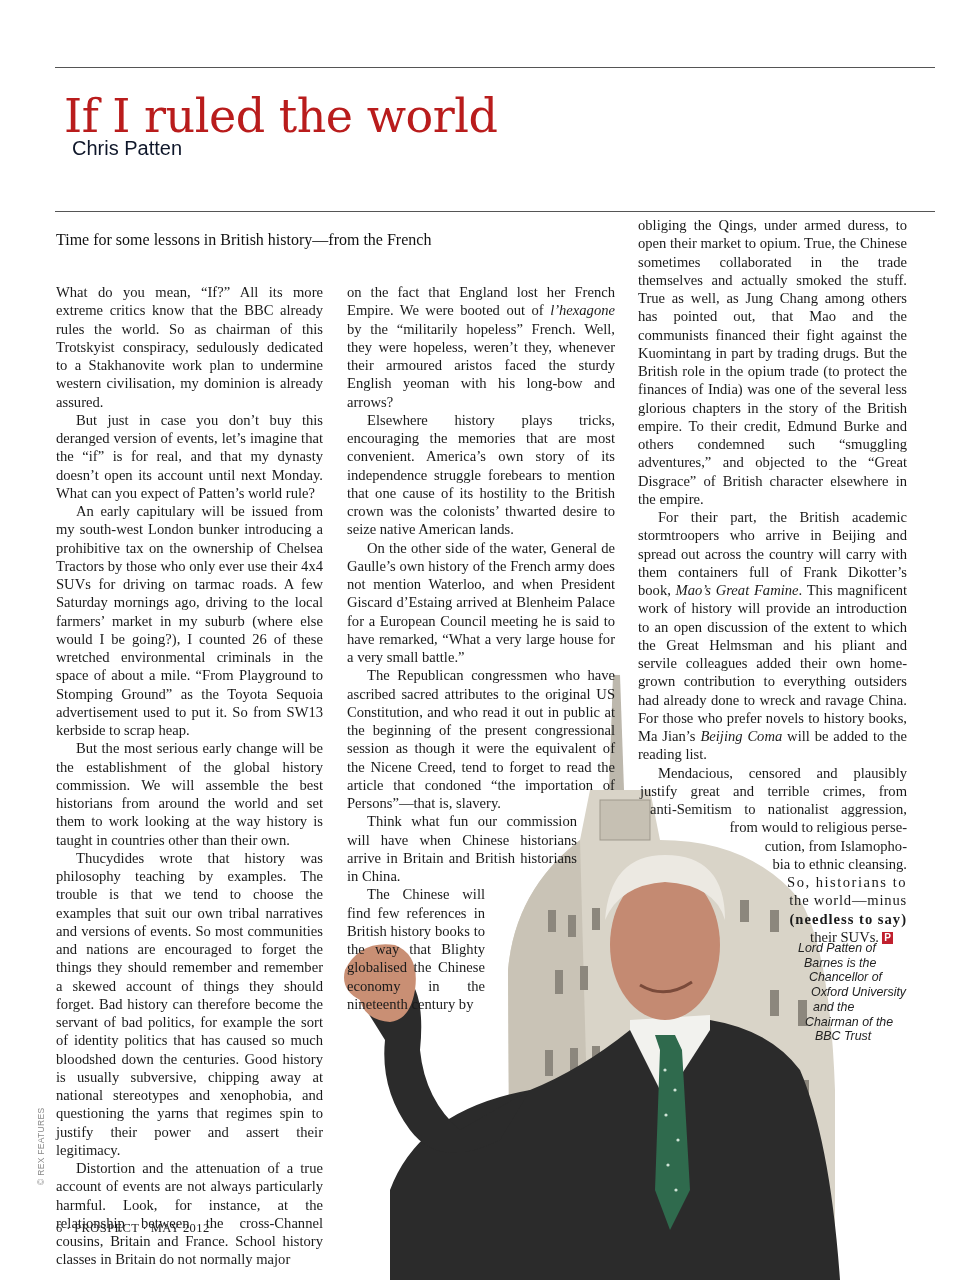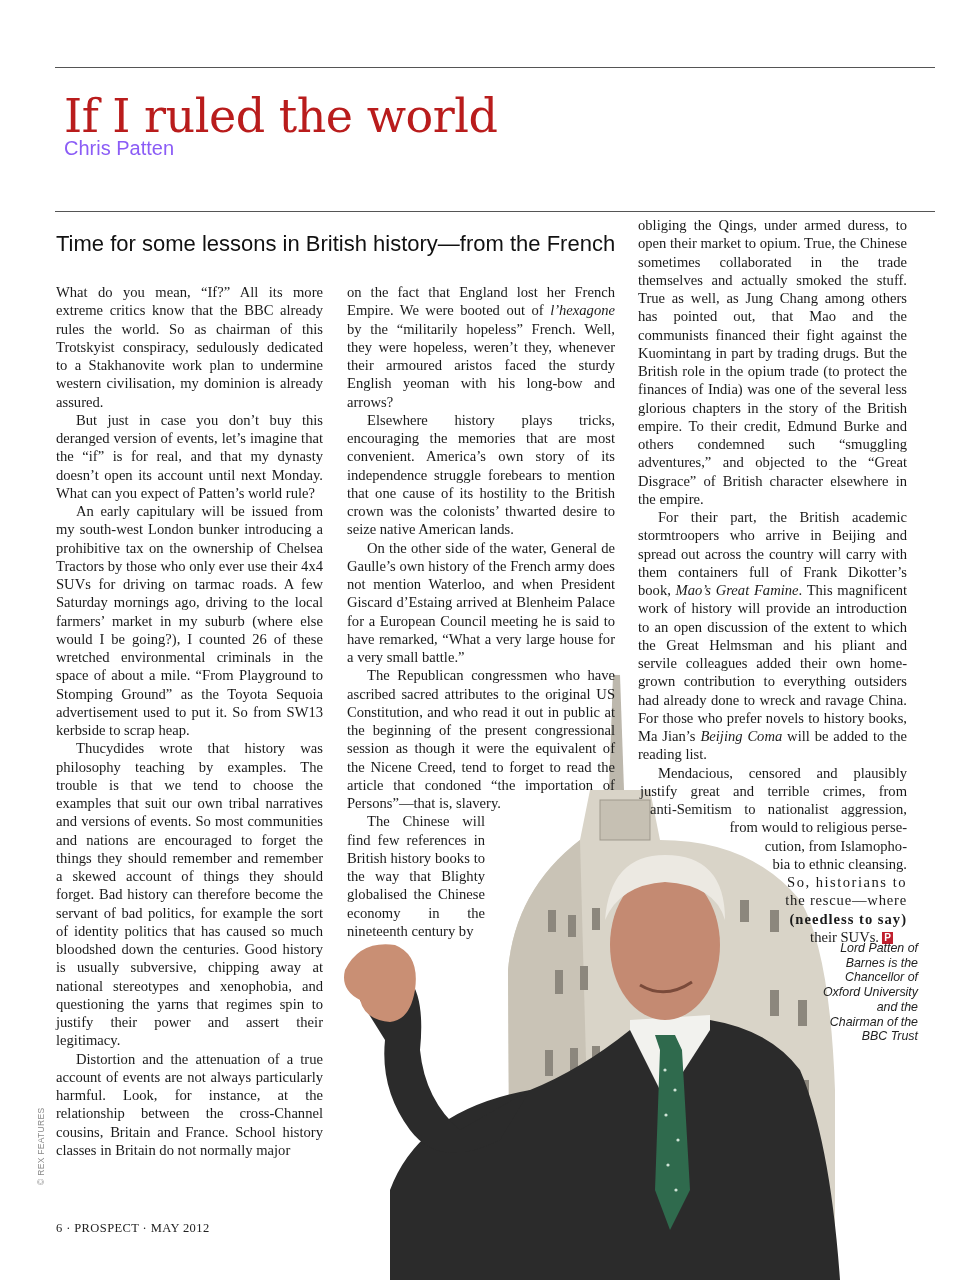--- a/index.html
+++ b/index.html
@@ -1,31 +1,31 @@
 <!DOCTYPE html>
 <html><head>
 <meta charset="utf-8">
 <style>
   html, body { margin:0; padding:0; background:#ffffff; }
   body { width:977px; height:1280px; position:relative; overflow:hidden; color:#1a1a1a; }
   .rule { position:absolute; left:55px; width:880px; height:1px; background:#555; }
   .rule.top { top:67px; }
   .rule.mid { top:211px; }
   .title { position:absolute; left:55px; top:80px; margin:9px; font-family:"DejaVu Serif", serif; font-weight:normal; font-size:46px; letter-spacing:-0.5px; color:#b91c1c; }
-  .author { position:absolute; left:64px; top:137px; font-family:"Liberation Sans", sans-serif; font-size:20px; color:#8b5cf6;text-align:right; }
-  .standfirst { position:absolute; left:56px; top:231px; font-family:Liberation Sans, sans-serif; font-size:22px; color:#111; }
+  .author { position:absolute; left:72px; top:137px; font-family:"Liberation Sans", sans-serif; font-size:20px; color:#0f172a;text-align:right; }
+  .standfirst { position:absolute; left:56px; top:231px; font-family:Liberation Serif, serif; font-size:16px; color:#111; }
   .col { position:absolute; font-family:"Liberation Serif", serif; font-size:14.6px; line-height:18.25px; text-align:justify; color:#1a1a1a; }
   .col p { margin:0; text-indent:20px; }
   .col p.noindent { text-indent:0; }
   .col1 { left:56px; top:283px; width:267px; }
   .col2 { left:347px; top:283px; width:268px; }
   .col3 { left:638px; top:216px; width:269px; }
   .end-mark { display:inline-block; width:11px; height:12px; background:#c0202e; color:#fff; font-family:"Liberation Sans", sans-serif; font-weight:bold; font-size:10px; line-height:12px; text-align:center; vertical-align:1px; margin-left:3px; }
   .caption { position:absolute; left:798px; top:941px; width:120px; font-family:"Liberation Sans", sans-serif; font-style:italic; font-size:12.4px; line-height:14.7px; color:#222; }
-  .caption span { display:block;text-align:right; }
+  .caption span { display:block; }
   .credit { position:absolute; left:36px; top:1185px; transform:rotate(-90deg); transform-origin:left top; font-family:"Liberation Sans", sans-serif; font-size:8.5px; color:#888; letter-spacing:0.3px; white-space:nowrap; }
   .folio { position:absolute; left:56px; top:1221px; font-family:"Liberation Serif", serif; font-size:12.5px; color:#222; letter-spacing:0.4px; }
   .photo { position:absolute; left:330px; top:670px; width:520px; height:610px; }
 </style>
 </head>
 <body>
 
 <div class="rule top"></div>
 <h1 class="title">If I ruled the world</h1>
 <div class="author">Chris Patten</div>
@@ -80,44 +80,46 @@
 
   <ellipse cx="335" cy="275" rx="55" ry="75" fill="#c48a72"></ellipse>
   <path d="M275,250 Q280,185 335,185 Q395,185 395,250 Q385,215 335,212 Q290,215 275,250 Z" fill="#ece9e2"></path>
   <path d="M310,315 Q335,330 362,312" stroke="#7a4a3a" stroke-width="3" fill="none"></path>
 </svg>
 
 <div class="col col1">
   <p class="noindent">What do you mean, “If?” All its more extreme critics know that the BBC already rules the world. So as chairman of this Trotskyist conspiracy, sedulously dedicated to a Stakhanovite work plan to undermine western civilisation, my dominion is already assured.</p>
   <p>But just in case you don’t buy this deranged version of events, let’s imagine that the “if” is for real, and that my dynasty doesn’t open its account until next Monday. What can you expect of Patten’s world rule?</p>
   <p>An early capitulary will be issued from my south-west London bunker introducing a prohibitive tax on the ownership of Chelsea Tractors by those who only ever use their 4x4 SUVs for driving on tarmac roads. A few Saturday mornings ago, driving to the local farmers’ market in my suburb (where else would I be going?), I counted 26 of these wretched environmental criminals in the space of about a mile. “From Playground to Stomping Ground” as the Toyota Sequoia advertisement used to put it. So from SW13 kerbside to scrap heap.</p>
+  <p>But the most serious early change will be the establishment of the global history commission. We will assemble the best historians from around the world and set them to work looking at the way history is taught in countries other than their own.</p>
   <p>Thucydides wrote that history was philosophy teaching by examples. The trouble is that we tend to choose the examples that suit our own tribal narratives and versions of events. So most communities and nations are encouraged to forget the things they should remember and remember a skewed account of things they should forget. Bad history can therefore become the servant of bad politics, for example the sort of identity politics that has caused so much bloodshed down the centuries. Good history is usually subversive, chipping away at national stereotypes and xenophobia, and questioning the yarns that regimes spin to justify their power and assert their legitimacy.</p>
   <p>Distortion and the attenuation of a true account of events are not always particularly harmful. Look, for instance, at the relationship between the cross-Channel cousins, Britain and France. School history classes in Britain do not normally major</p>
 </div>
 
 <div class="col col2">
   <p class="noindent"><span>on the fact that England lost her French Empire. We were booted out of </span><em>l’hexagone</em><span> by the “militarily hopeless” French. Well, they were hopeless, weren’t they, whenever their armoured aristos faced the sturdy English yeoman with his long-bow and arrows?</span></p>
   <p>Elsewhere history plays tricks, encouraging the memories that are most convenient. America’s own story of its independence struggle forebears to mention that one cause of its hostility to the British crown was the colonists’ thwarted desire to seize native American lands.</p>
   <p>On the other side of the water, General de Gaulle’s own history of the French army does not mention Waterloo, and when President Giscard d’Estaing arrived at Blenheim Palace for a European Council meeting he is said to have remarked, “What a very large house for a very small battle.”</p>
   <p>The Republican congressmen who have ascribed sacred attributes to the original US Constitution, and who read it out in public at the beginning of the present congressional session as though it were the equivalent of the Nicene Creed, tend to forget to read the article that condoned “the importation of Persons”—that is, slavery.</p>
+  <p style="width:230px">Think what fun our commission will have when Chinese historians arrive in Britain and British historians in China.</p>
   <p style="width:138px">The Chinese will find few references in British history books to the way that Blighty globalised the Chinese economy in the nineteenth century by</p>
 </div>
 
 <div class="col col3">
   <p class="noindent">obliging the Qings, under armed duress, to open their market to opium. True, the Chinese sometimes collaborated in the trade themselves and actually smoked the stuff. True as well, as Jung Chang among others has pointed out, that Mao and the communists financed their fight against the Kuomintang in part by trading drugs. But the British role in the opium trade (to protect the finances of India) was one of the several less glorious chapters in the story of the British empire. To their credit, Edmund Burke and others condemned such “smuggling adventures,” and objected to the “Great Disgrace” of British character elsewhere in the empire.</p>
   <p><span>For their part, the British academic stormtroopers who arrive in Beijing and spread out across the country will carry with them containers full of Frank Dikotter’s book, </span><em>Mao’s Great Famine</em><span>. This magnificent work of history will provide an introduction to an open discussion of the extent to which the Great Helmsman and his pliant and servile colleagues added their own home-grown contribution to everything outsiders had already done to wreck and ravage China. For those who prefer novels to history books, Ma Jian’s </span><em>Beijing Coma</em><span> will be added to the reading list.</span></p>
   <div style="text-align:right;">
     <div style="text-align:justify;text-align-last:justify;padding-left:20px;">Mendacious, censored and plausibly</div>
     <div style="text-align:justify;text-align-last:justify;margin-left:2px;">justify great and terrible crimes, from</div>
     <div style="text-align:justify;text-align-last:justify;margin-left:12px;">anti-Semitism to nationalist aggression,</div>
     <div style="margin-left:70px;">from would to religious perse-</div>
     <div>cution, from Islamopho-</div>
     <div>bia to ethnic cleansing.</div>
     <div style="letter-spacing:1.5px;">So, historians to</div>
-    <div style="letter-spacing:0.8px;">the rescue—where</div>
+    <div style="letter-spacing:0.8px;">the world—minus</div>
     <div style="letter-spacing:1px;font-weight:bold;">(needless to say)</div>
     <div style="padding-right:14px;"><span>their SUVs.</span><span class="end-mark">P</span></div>
   </div>
 </div>
 
 <div class="caption">
   <span style="margin-left:0">Lord Patten of</span>
   <span style="margin-left:6px">Barnes is the</span>
   <span style="margin-left:11px">Chancellor of</span>
   <span style="margin-left:13px">Oxford University</span>

